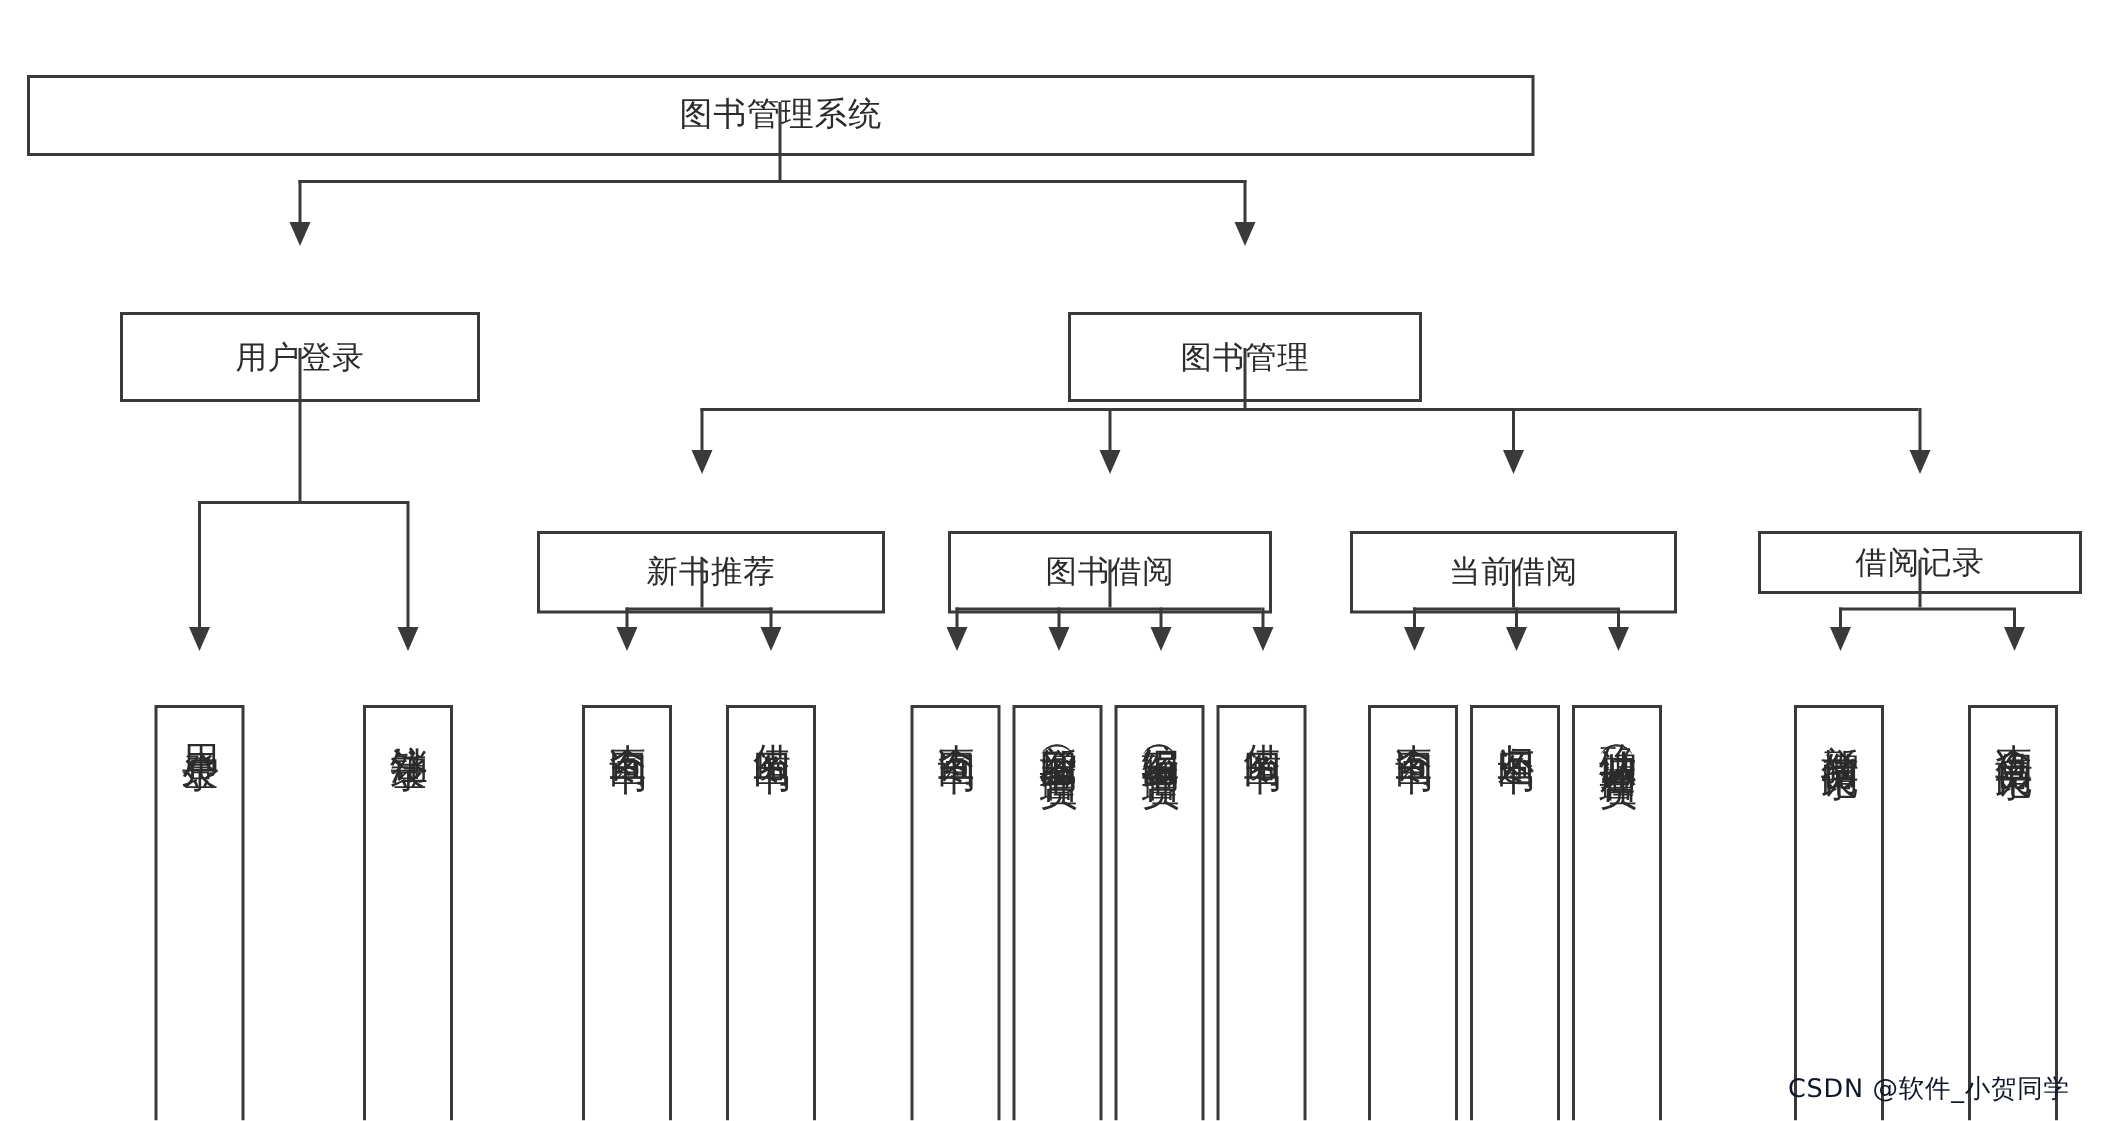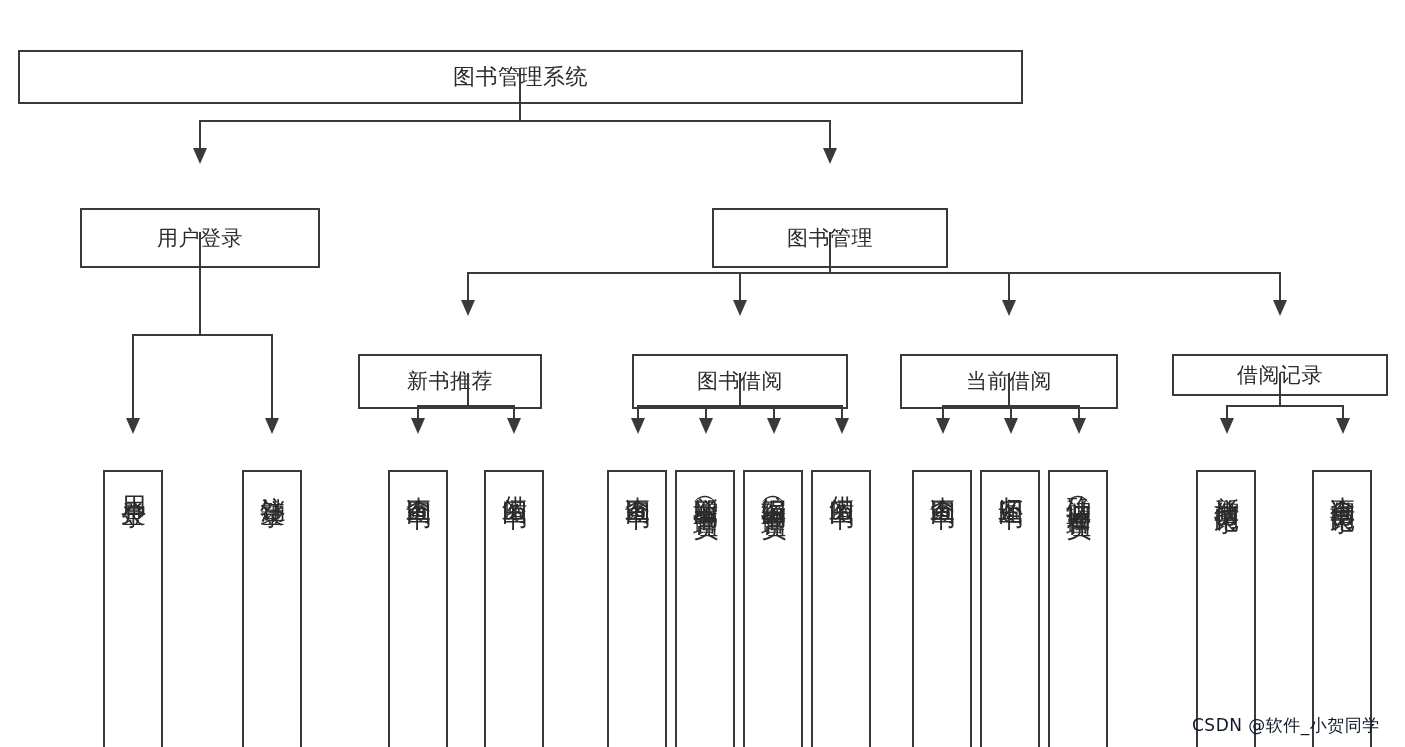--- a/index.html
+++ b/index.html
@@ -112,21 +112,21 @@
   <div class="ln hline" style="left:467px; top:272px; width:812px;"></div>
   <div class="ln vline" style="left:467px; top:272px; height:30px;"></div>
   <div class="arrow" style="left:461px; top:300px;"></div>
   <div class="ln vline" style="left:739px; top:272px; height:30px;"></div>
   <div class="arrow" style="left:733px; top:300px;"></div>
   <div class="ln vline" style="left:1008px; top:272px; height:30px;"></div>
   <div class="arrow" style="left:1002px; top:300px;"></div>
   <div class="ln vline" style="left:1279px; top:272px; height:30px;"></div>
   <div class="arrow" style="left:1273px; top:300px;"></div>
 
-  <div class="node h" style="left:358px; top:318px; width:184px; height:55px;">
+  <div class="node h" style="left:358px; top:318px; width:232px; height:55px;">
     <span class="label">新书推荐</span>
   </div>
   <div class="node h" style="left:632px; top:318px; width:216px; height:55px;">
     <span class="label">图书借阅</span>
   </div>
   <div class="node h" style="left:900px; top:318px; width:218px; height:55px;">
     <span class="label">当前借阅</span>
   </div>
   <div class="node h" style="left:1172px; top:318px; width:216px; height:42px;">
     <span class="label">借阅记录</span>

